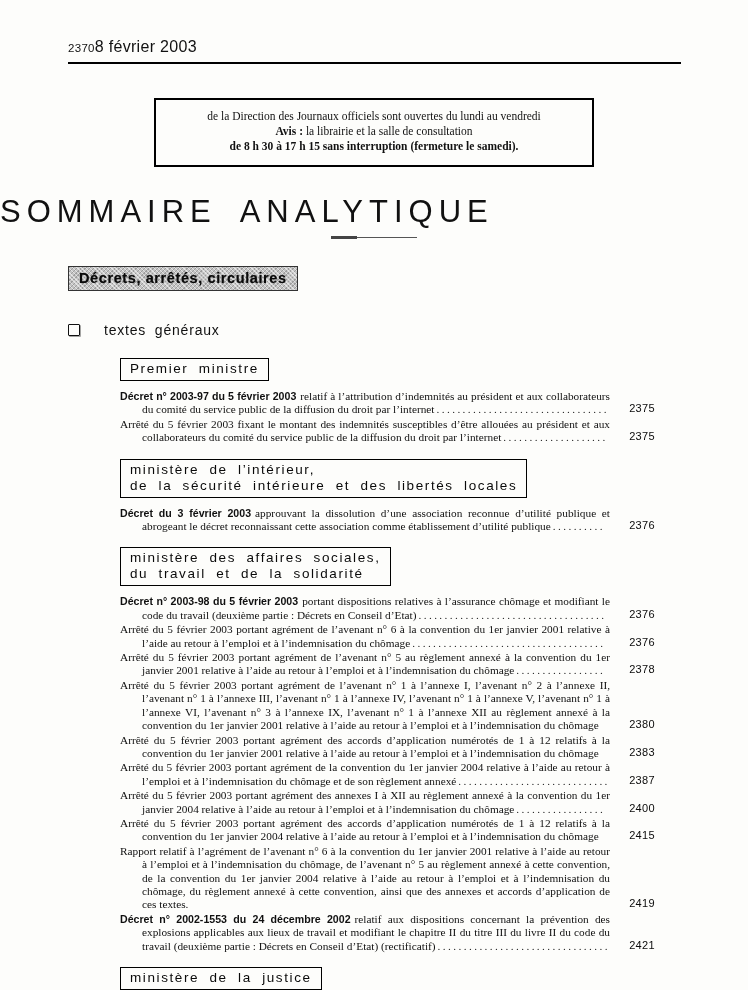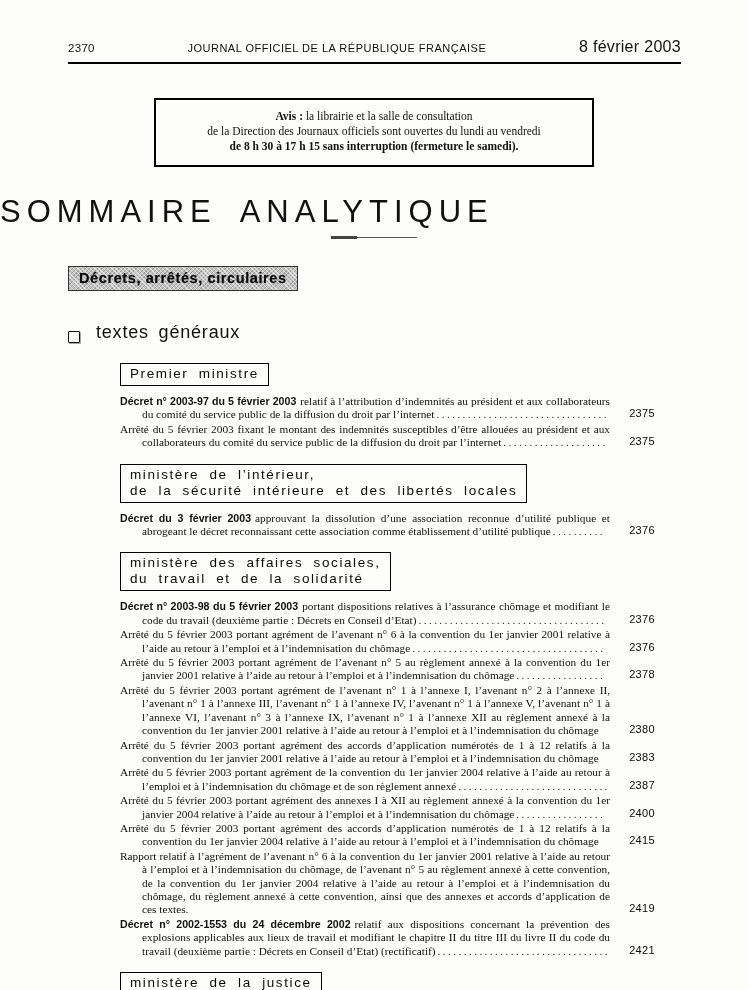--- a/index.html
+++ b/index.html
@@ -7,21 +7,21 @@
     position:relative;
     width:748px;height:990px;
     margin:0 auto;
     background:#fdfdfb;
     color:#111;
     overflow:hidden;
     font-family:"Liberation Serif", serif;
   }
   
   .runhead{
-    display:flex;align-items:baseline;justify-content:space-between;
+    display:flex;align-items:baseline;
     margin:38px 67px 0 68px;
     font-family:"Liberation Sans", sans-serif;
     font-size:11px;letter-spacing:.3px;
   }
   .runhead .folio{font-size:11.5px;}
   .runhead .jtitle{font-size:11px;letter-spacing:.5px;}
   .runhead .jdate{font-size:16px;}
   .head-rule{margin:6px 67px 0 68px;border-top:2px solid #000;height:0;}
   
   .notice{
@@ -55,24 +55,24 @@
     background-color:#c4c4c4;
     background-image:
       repeating-linear-gradient(45deg, rgba(255,255,255,.55) 0 1px, transparent 1px 3px),
       repeating-linear-gradient(135deg, rgba(0,0,0,.20) 0 1px, transparent 1px 3px);
     font-family:"Liberation Sans", sans-serif;
     font-weight:bold;font-size:14.5px;letter-spacing:.6px;
     color:#0a0a0a;
     text-shadow:0 0 1px rgba(0,0,0,.5);
   }
   .subsection{
-    display:flex;align-items:flex-end;gap:16px;
+    display:flex;align-items:center;gap:24px;
     margin:15px 0 0 68px;
     font-family:"Liberation Sans", sans-serif;
-    font-size:18px;letter-spacing:.8px;word-spacing:4px;
+    font-size:14px;letter-spacing:.8px;word-spacing:4px;
   }
   .sq{
     width:10px;height:10px;border:1.6px solid #111;border-radius:1px;
     display:inline-block;flex:0 0 auto;
     box-shadow:1px 1px 0 rgba(0,0,0,.35);
   }
   
   .sections{margin:18px 12px 0 120px;width:546px;}
   .ministry-heading{
     display:inline-block;
@@ -103,28 +103,27 @@
     font-size:11px;letter-spacing:.3px;color:#0a0a0a;
   }
 </style>
 </head>
 <body>
 
 <div class="page">
 
   <div class="runhead">
     <span class="folio">2370</span>
-    <span class="jtitle">JOURNAL OFFICIEL DE LA RÉPUBLIQUE FRANÇAISE</span>
     <span class="jdate">8 février 2003</span>
   </div>
   <div class="head-rule"></div>
 
   <div class="notice">
+    <div>de la Direction des Journaux officiels sont ouvertes du lundi au vendredi</div>
     <div><span class="b">Avis :</span><span> la librairie et la salle de consultation</span></div>
-    <div>de la Direction des Journaux officiels sont ouvertes du lundi au vendredi</div>
     <div class="b">de 8 h 30 à 17 h 15 sans interruption (fermeture le samedi).</div>
   </div>
 
   <div class="main-title">SOMMAIRE ANALYTIQUE</div>
   <div class="title-deco"></div>
 
   <div>
     <span class="banner">Décrets, arrêtés, circulaires</span>
   </div>
 

